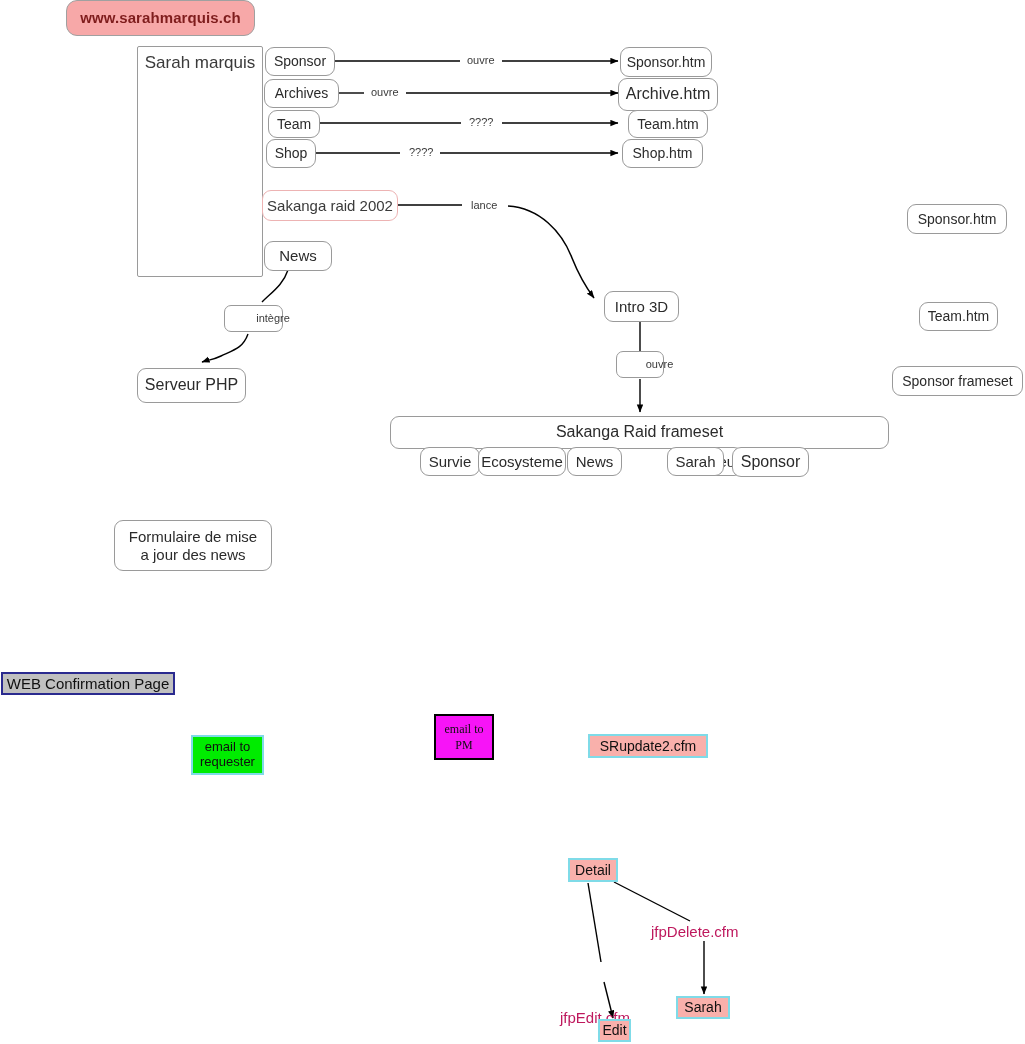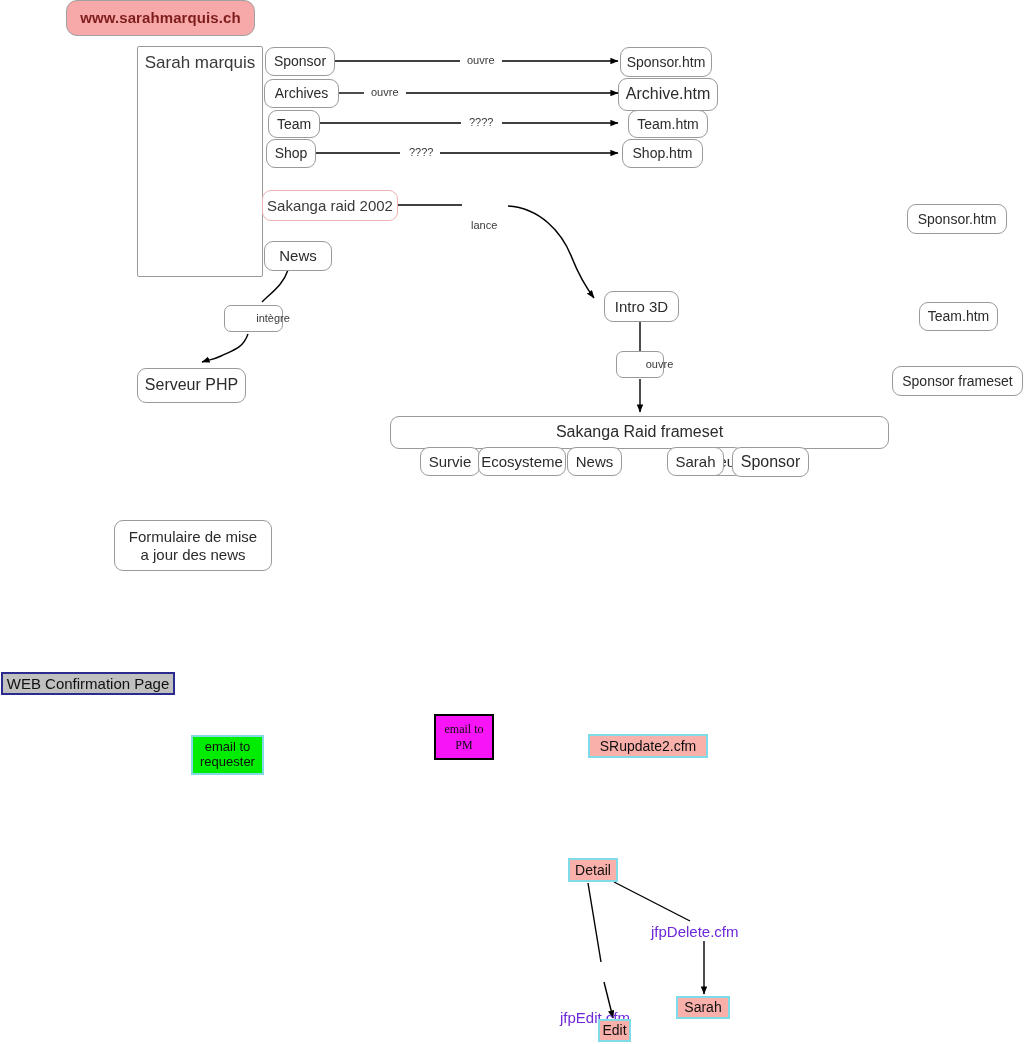--- a/index.html
+++ b/index.html
@@ -72,21 +72,21 @@
     position: absolute;
     font-size: 11px;
     color: #3a3a3a;
     background: #ffffff;
     padding: 0 3px;
     white-space: nowrap;
   }
   .plain-label {
     position: absolute;
     font-size: 15px;
-    color: #6d28d9;
+    color: #be185d;
     white-space: nowrap;
     background: transparent;
   }
   .confirm-box {
     background: #c0c0c0;
     border: 2px solid #2a2a8f;
     border-radius: 0;
     font-size: 15px;
     color: #101010;
     padding: 0 4px;
@@ -210,21 +210,21 @@
   <div class="node" style="left:628px; top:110px; width:80px; height:28px; font-size:14px;">
     <span>Team.htm</span>
   </div>
   <div class="node" style="left:622px; top:139px; width:81px; height:29px; font-size:14px;">
     <span>Shop.htm</span>
   </div>
 
   <div class="node raid-box" style="left:262px; top:190px; width:136px; height:31px;">
     <span>Sakanga raid 2002</span>
   </div>
-  <div class="edge-label" style="left:468px; top:199px;margin-top:20px;">lance</div>
+  <div class="edge-label" style="left:468px; top:199px;">lance</div>
 
   <div class="node" style="left:264px; top:241px; width:68px; height:30px; font-size:15px;">
     <span>News</span>
   </div>
 
   <div class="node label-box" style="left:224px; top:305px; width:59px; height:27px;">
     <span>intègre</span>
   </div>
 
   <div class="node" style="left:137px; top:368px; width:109px; height:35px; font-size:16px;">

